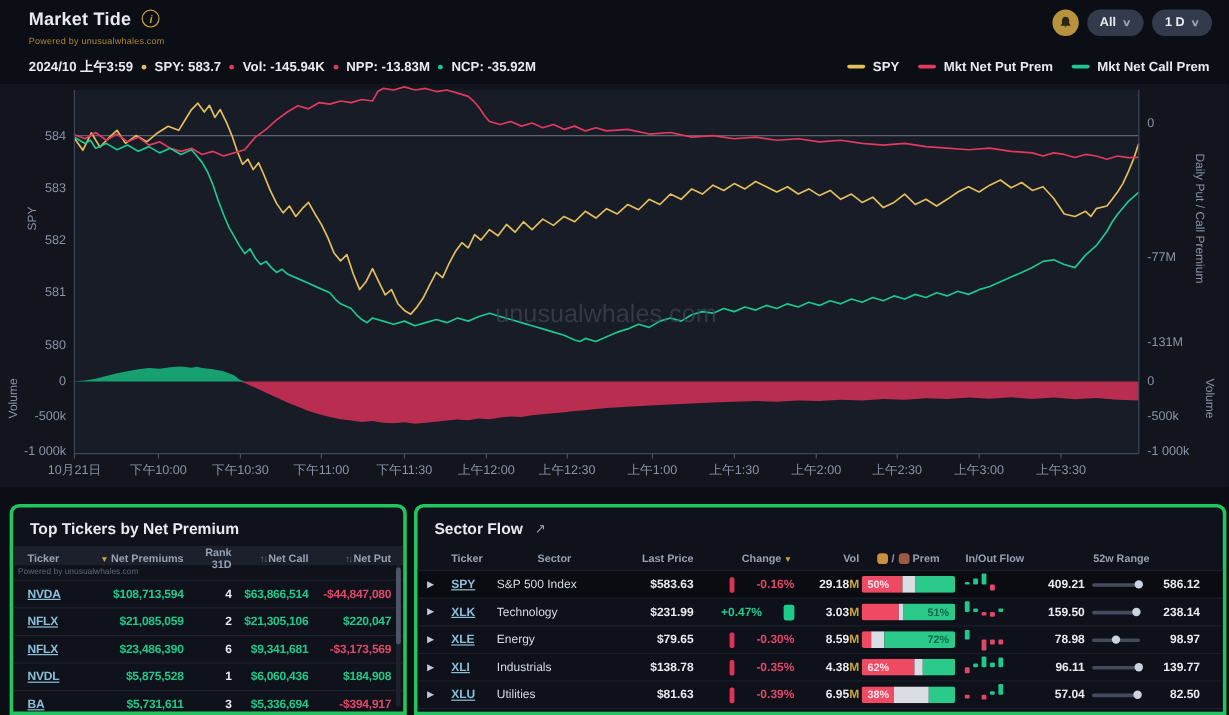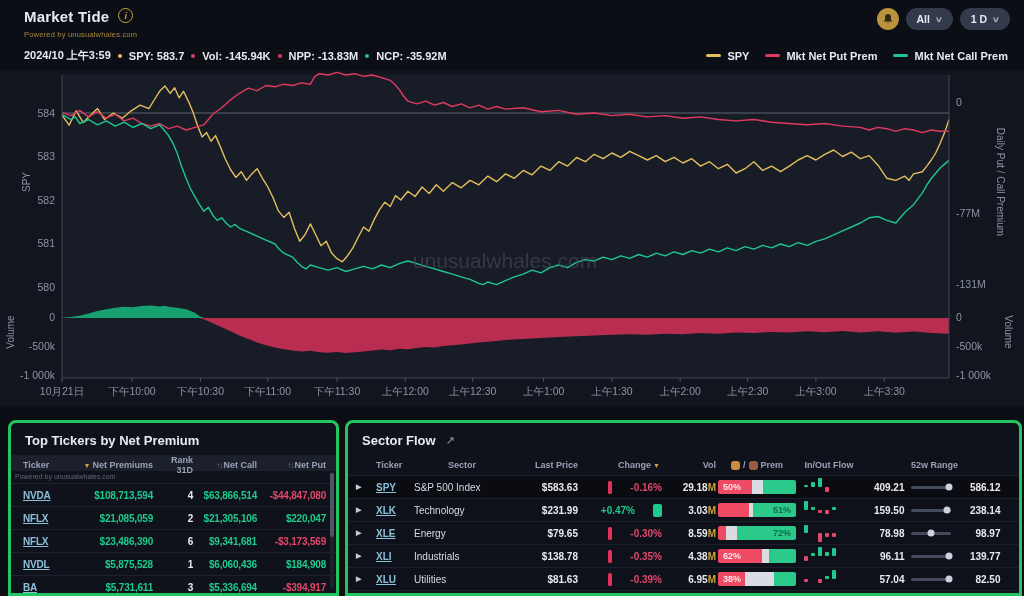--- a/index.html
+++ b/index.html
@@ -55,21 +55,21 @@
   .sector-name{color:#d6dbe4;font-weight:normal}
   .chg{display:flex;justify-content:flex-end;align-items:center;gap:18px}
   .chg-bar-red{width:4px;height:13px;border-radius:1.5px;background:#e0315b}
   .chg-box-green{width:9px;height:13px;border-radius:2px;background:#1ec98c}
   .vol-m{color:#c9a43f}
   .prem-bar{width:78px;height:14px;border-radius:2px;overflow:hidden;display:flex;position:relative;margin:0 auto}
   .prem-seg{height:100%}
   .prem-label{position:absolute;top:50%;transform:translateY(-50%);font-size:9px;font-weight:bold}
   .flow{position:relative;height:20px;width:60px;margin-left:2px}
   .flow b{position:absolute;width:4px;border-radius:1px;display:block}
-  .range{display:flex;align-items:center;justify-content:center;gap:6px;padding-right:6px}
+  .range{display:flex;align-items:center;justify-content:flex-start;gap:6px;padding-right:6px}
   .range-low,.range-high{width:44px}
   .range-low{text-align:right}
   .range-high{text-align:right;padding-right:2px}
   .range-track{width:40px;height:3px;background:#434b5c;border-radius:2px;position:relative}
   .range-dot{position:absolute;top:50%;width:7px;height:7px;border-radius:50%;background:#cdd3de;transform:translate(-50%,-50%)}
   .mini-bear{width:9px;height:9px;border-radius:3px;background:#c98f3e;display:inline-block}
   .mini-bull{width:9px;height:9px;border-radius:3px;background:#9c5b44;display:inline-block}
   .prem-hdr{display:flex;align-items:center;justify-content:center;gap:3px}
   .sb{position:absolute;right:2px;top:48px;width:4px;bottom:4px;background:#1c212c;border-radius:2px}
   .sb-thumb{position:absolute;top:2px;left:0;width:4px;height:64px;background:#4d5566;border-radius:2px}

